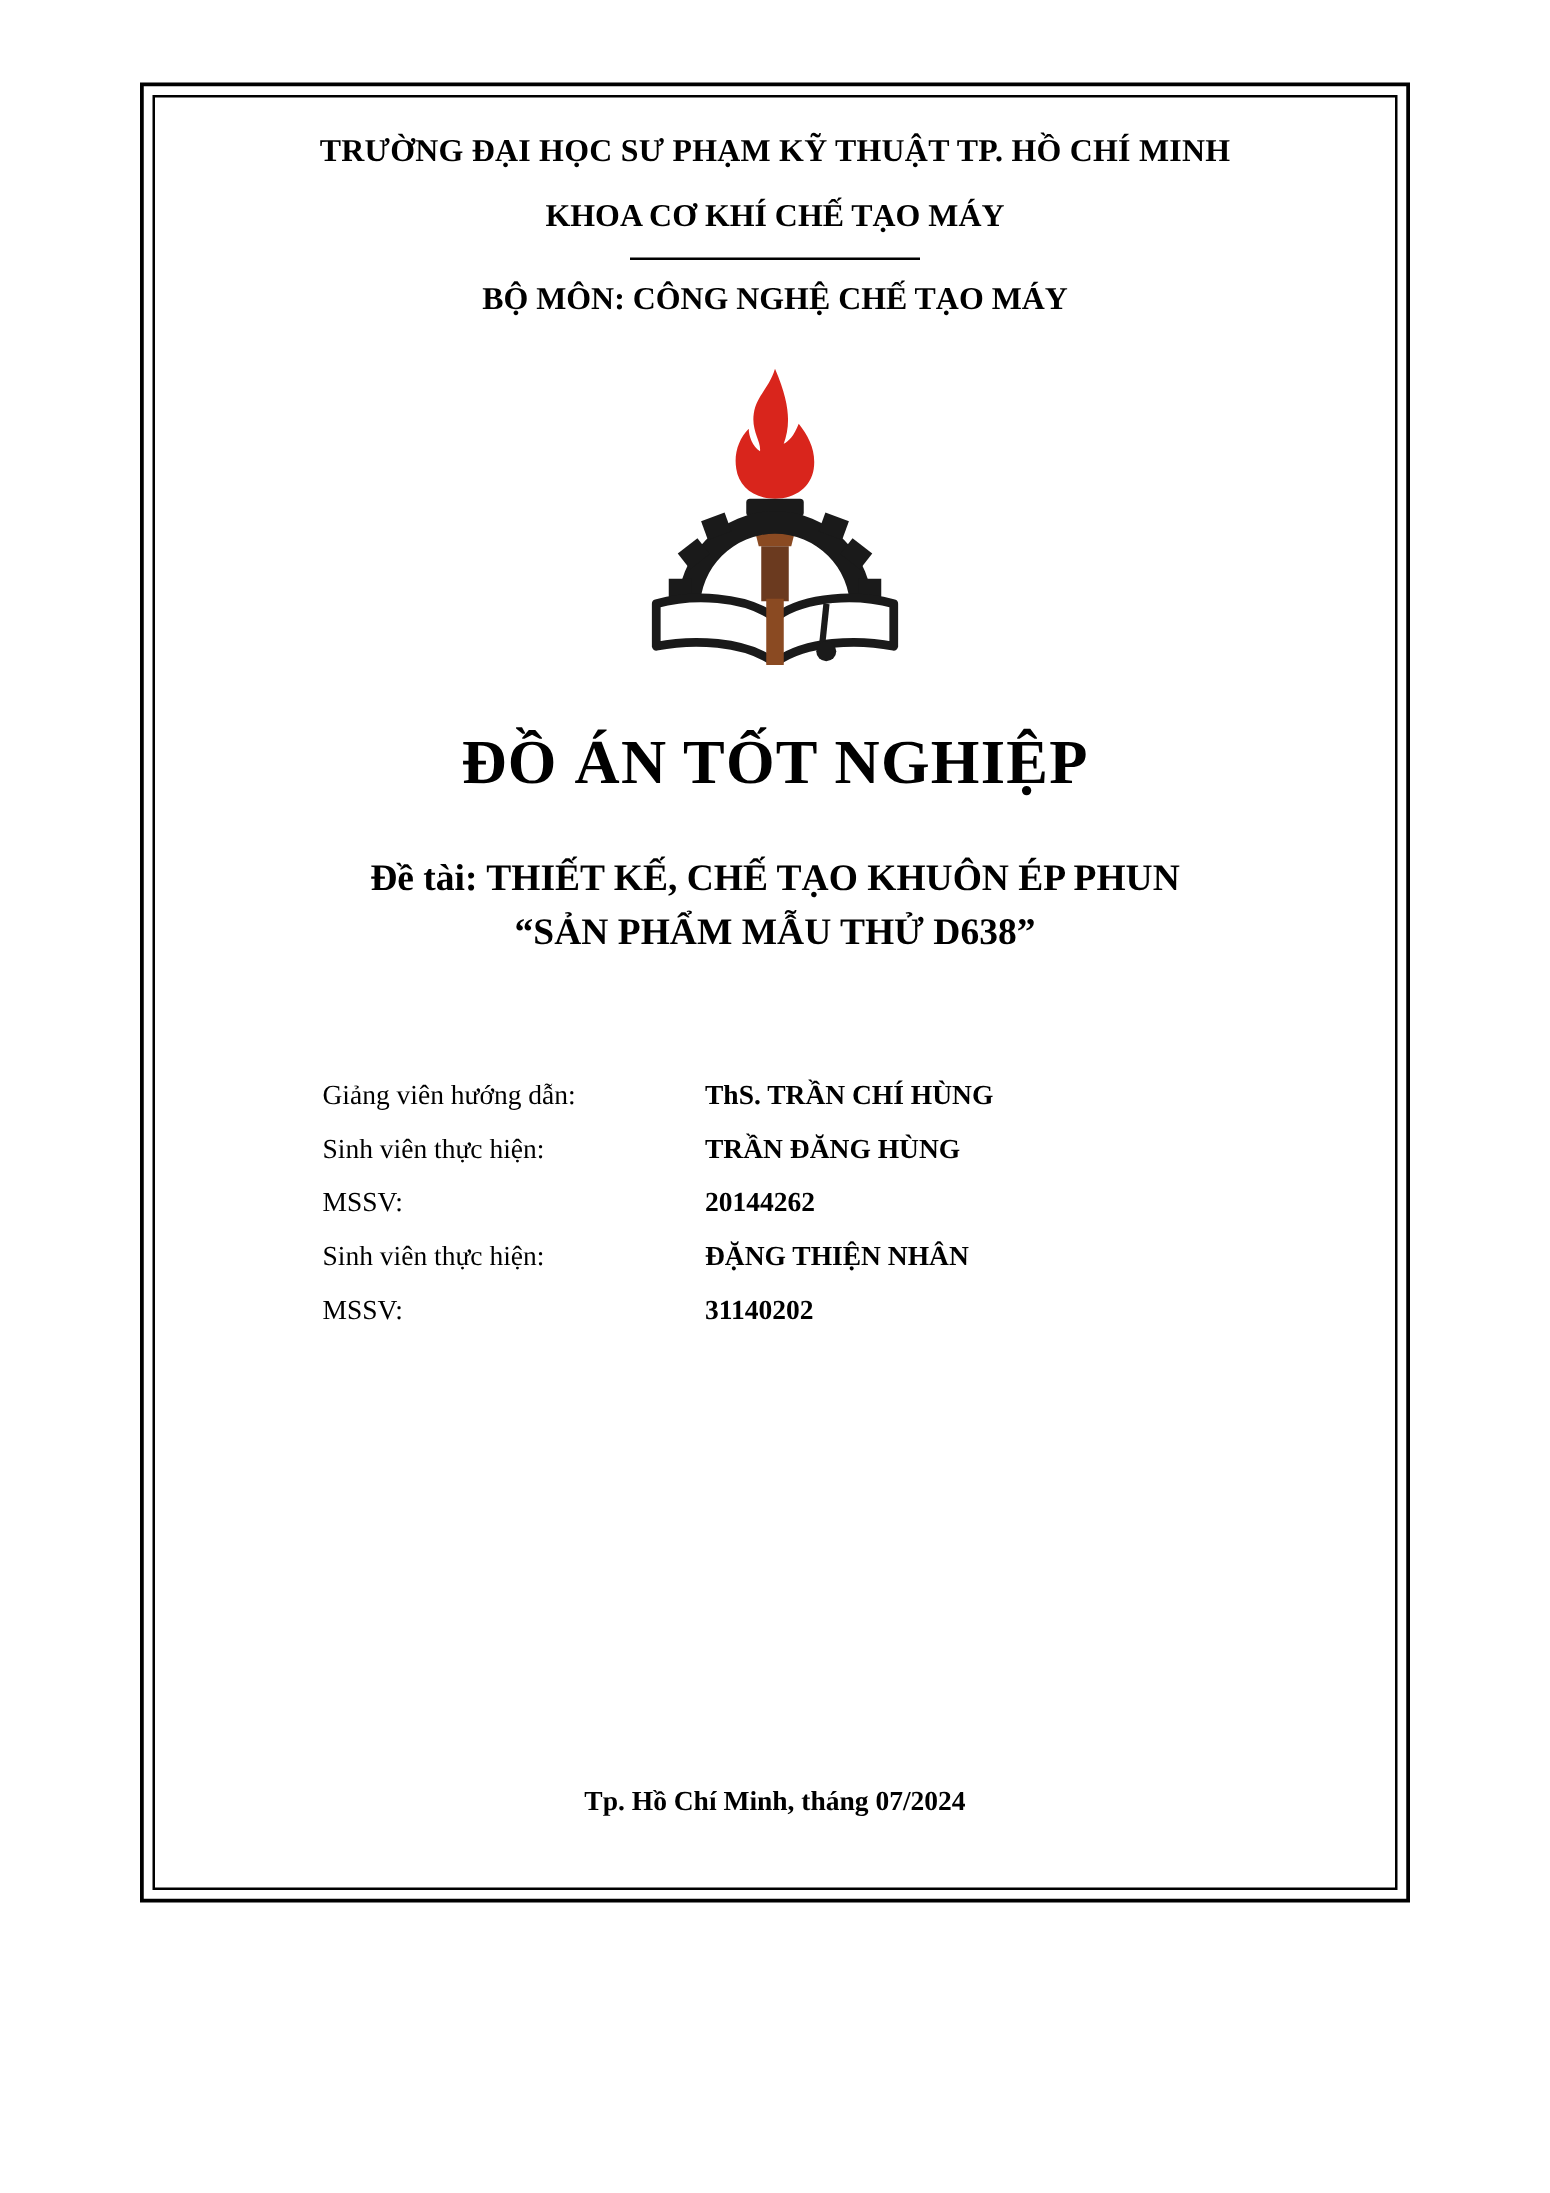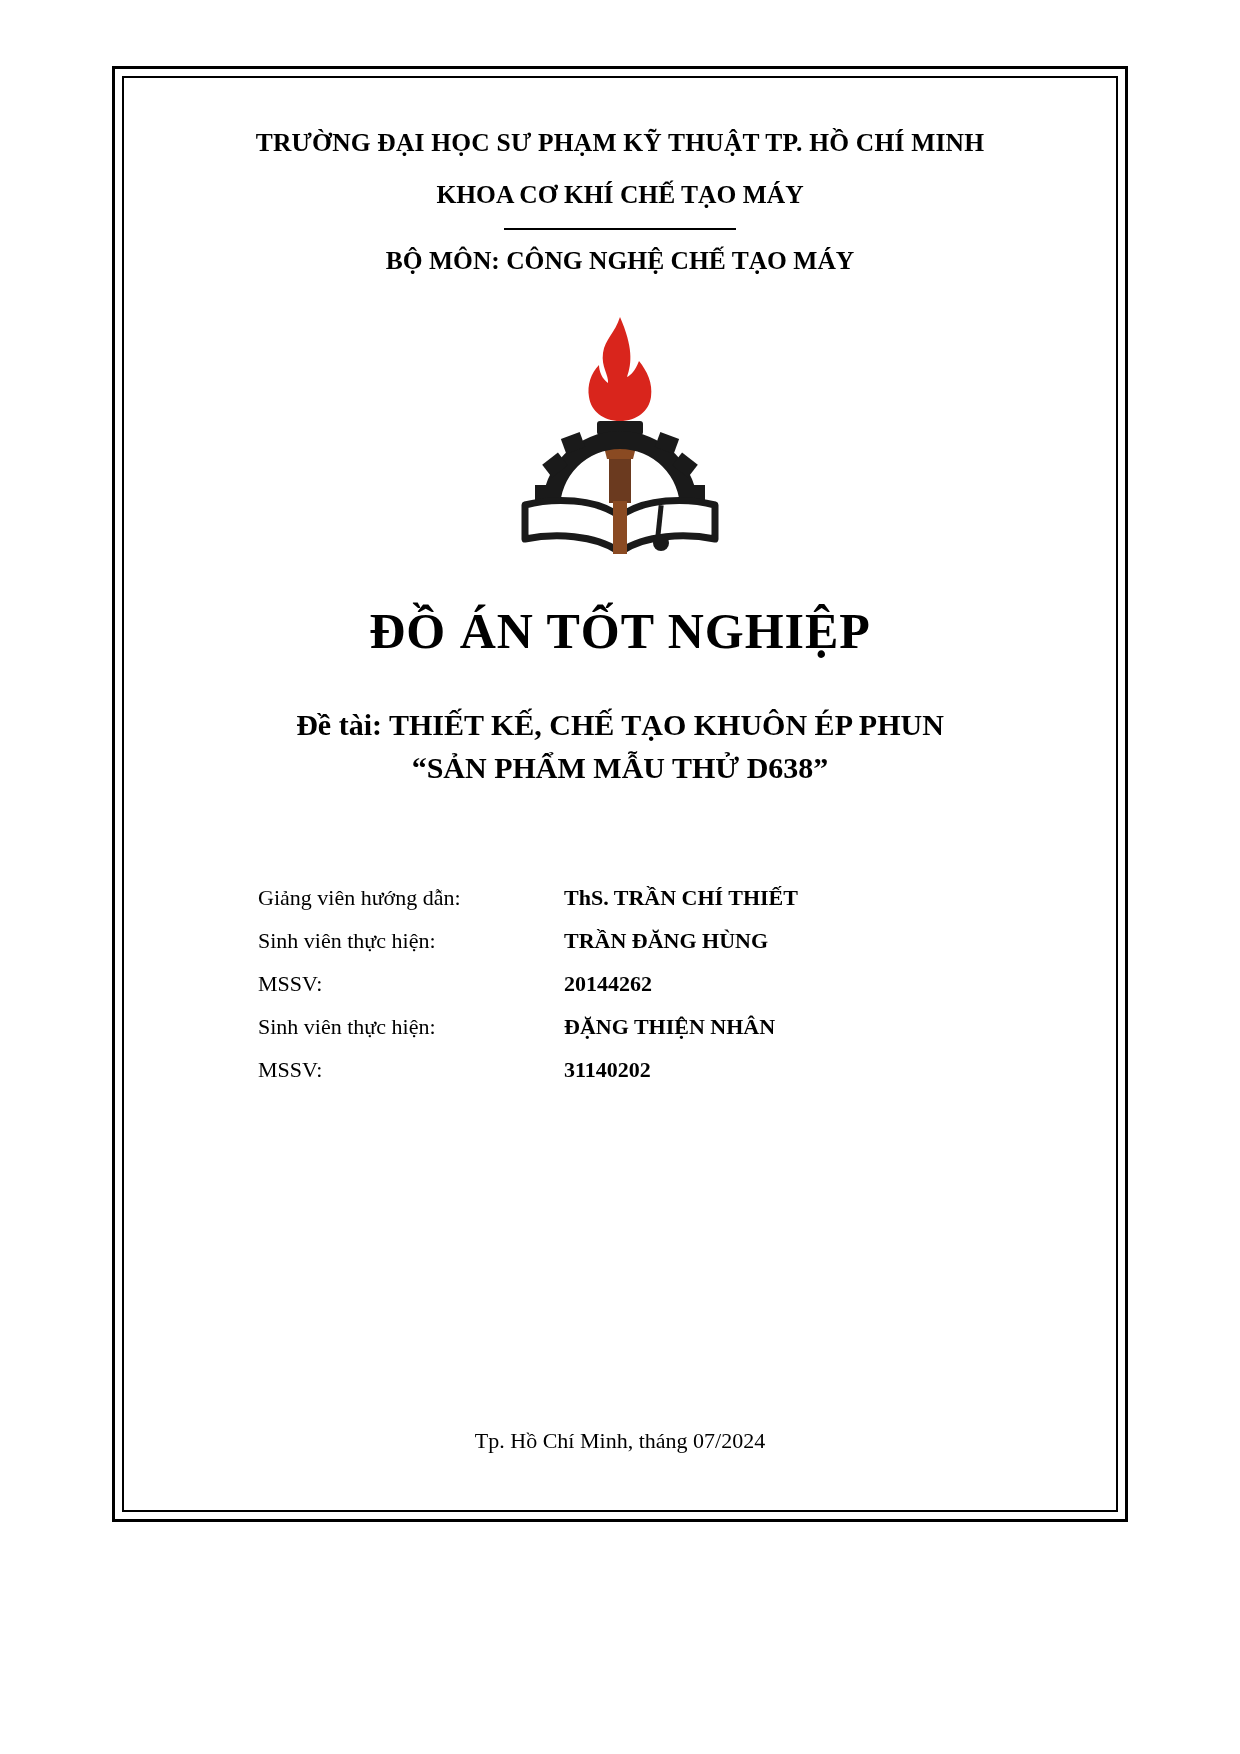--- a/index.html
+++ b/index.html
@@ -36,21 +36,21 @@
     left: 7px;
     top: 7px;
     right: 7px;
     bottom: 7px;
     border: 2px solid #000;
     box-sizing: border-box;
   }
   .content {
     position: absolute;
     left: 0; top: 0; right: 0; bottom: 0;
-    padding: 36px 48px;
+    padding: 14px 48px;
     box-sizing: border-box;
     text-align: center;
   }
   .uni-name {
     font-size: 25.5px;
     font-weight: bold;
     letter-spacing: 0.2px;
     margin-top: 14px;
   }
   .faculty {
@@ -112,21 +112,21 @@
     font-size: 22px;
     font-weight: bold;
   }
   .footer {
     position: absolute;
     left: 0;
     right: 0;
     bottom: 56px;
     text-align: center;
     font-size: 22px;
-    font-weight: normal;
+    font-weight: bold;
   }
 </style>
 </head>
 <body>
 
 <div class="page">
   <div class="frame-outer">
     <div class="frame-inner">
       <div class="content">
 
@@ -169,21 +169,21 @@
 
         <div class="subject">
           <span class="label">Đề tài:</span>
           <span>THIẾT KẾ, CHẾ TẠO KHUÔN ÉP PHUN</span><br>
           <span>“SẢN PHẨM MẪU THỬ D638”</span>
         </div>
 
         <div class="info-block">
           <div class="info-row">
             <div class="info-label">Giảng viên hướng dẫn:</div>
-            <div class="info-value">ThS. TRẦN CHÍ THIẾT</div>
+            <div class="info-value">ThS. TRẦN CHÍ HÙNG</div>
           </div>
           <div class="info-row">
             <div class="info-label">Sinh viên thực hiện:</div>
             <div class="info-value">TRẦN ĐĂNG HÙNG</div>
           </div>
           <div class="info-row">
             <div class="info-label">MSSV:</div>
             <div class="info-value">20144262</div>
           </div>
           <div class="info-row">

